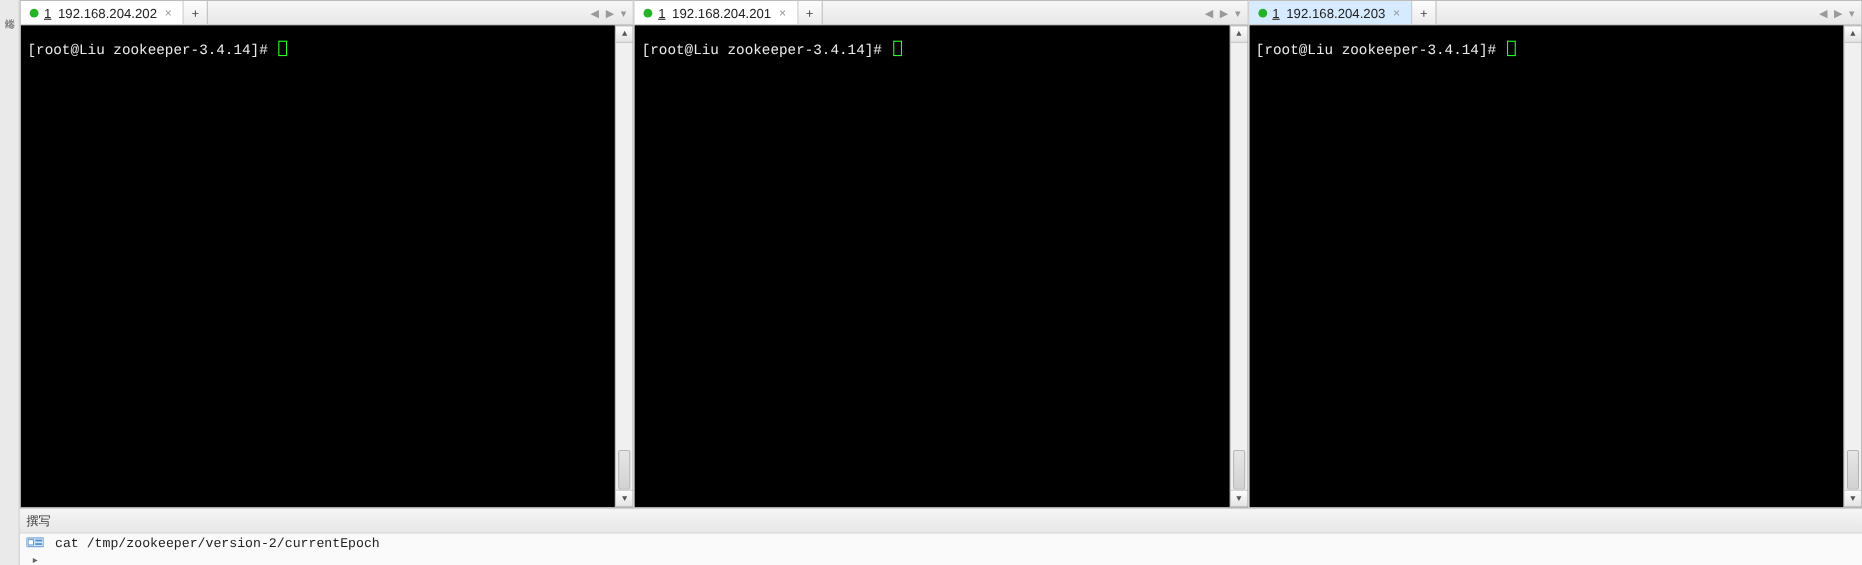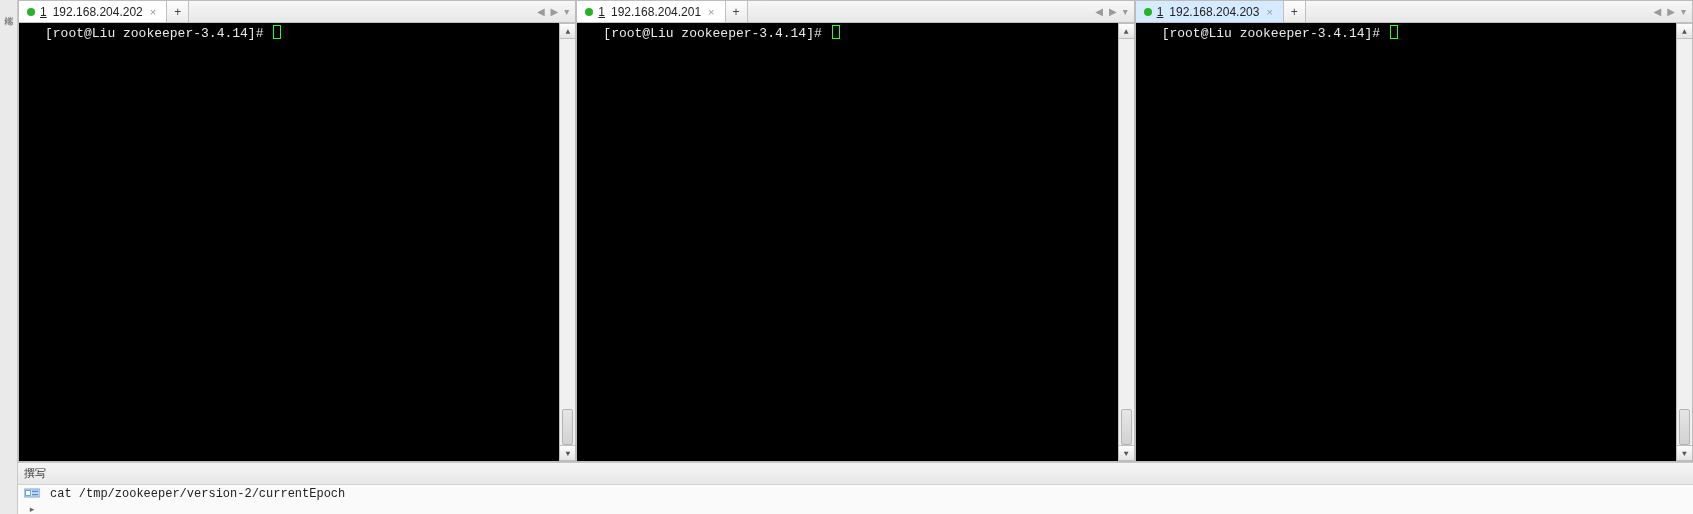--- a/index.html
+++ b/index.html
@@ -13,21 +13,21 @@
   .tabbar { height: 22px; background: linear-gradient(#f7f7f7,#e7e7e7); display: flex; align-items: stretch; border-bottom: 1px solid #c0c0c0; position: relative; }
   .tab { display: flex; align-items: center; gap: 5px; padding: 0 8px; border-right: 1px solid #c0c0c0; background: #fff; font-size: 12px; color: #222; cursor: pointer; max-width: 180px; }
   .tab.active { background: #d6ebff; }
   .status-dot { width: 8px; height: 8px; border-radius: 50%; background: #27b327; flex: none; }
   .tab-num { text-decoration: underline; margin-right: 1px; }
   .tab-close { color: #9a9a9a; font-size: 11px; cursor: pointer; padding: 0 2px; }
   .tab-add { width: 22px; display: flex; align-items: center; justify-content: center; border-right: 1px solid #c0c0c0; background: linear-gradient(#fdfdfd,#ececec); cursor: pointer; color: #444; }
   .tab-nav { margin-left: auto; display: flex; align-items: center; padding-right: 4px; gap: 2px; color: #9a9a9a; }
   .tab-nav span { cursor: pointer; padding: 0 2px; font-size: 10px; }
   .term-wrap { flex: 1; display: flex; background: #000; color: #eaeaea; font-family: "Consolas","Courier New",monospace; font-size: 13px; position: relative; }
-  .term-content { flex: 1; padding: 2px 6px; overflow: hidden; white-space: pre; margin-left: 20px; }
+  .term-content { flex: 1; padding: 14px 6px; overflow: hidden; white-space: pre; }
   .prompt-line { display: inline; }
   .cursor-box { display: inline-block; width: 8px; height: 14px; border: 1px solid #27ff27; margin-left: 2px; vertical-align: -2px; }
   .scrollbar { width: 16px; background: #f0f0f0; border-left: 1px solid #c0c0c0; display: flex; flex-direction: column; }
   .sb-btn { height: 16px; background: linear-gradient(#fdfdfd,#e4e4e4); border: 1px solid #c0c0c0; border-left: none; border-right: none; display: flex; align-items: center; justify-content: center; color: #555; font-size: 8px; cursor: pointer; }
   .sb-track { flex: 1; background: #f0f0f0; position: relative; }
   .sb-thumb { position: absolute; left: 2px; right: 2px; bottom: 0; height: 36px; background: linear-gradient(#e6e6e6,#d2d2d2); border: 1px solid #b5b5b5; border-radius: 2px; cursor: pointer; }
   .bottom { height: 52px; background: #fafafa; border-top: 1px solid #c6c6c6; display: flex; flex-direction: column; }
   .bottom-header { height: 28px; background: linear-gradient(#f5f5f5,#e7e7e7); border-bottom: 1px solid #d2d2d2; display: flex; align-items: center; padding: 0 6px; font-size: 11px; color: #333; }
   .bottom-body { flex: 1; display: flex; align-items: flex-start; }
   .bottom-icons { width: 28px; display: flex; flex-direction: column; align-items: center; padding-top: 2px; gap: 2px; }

